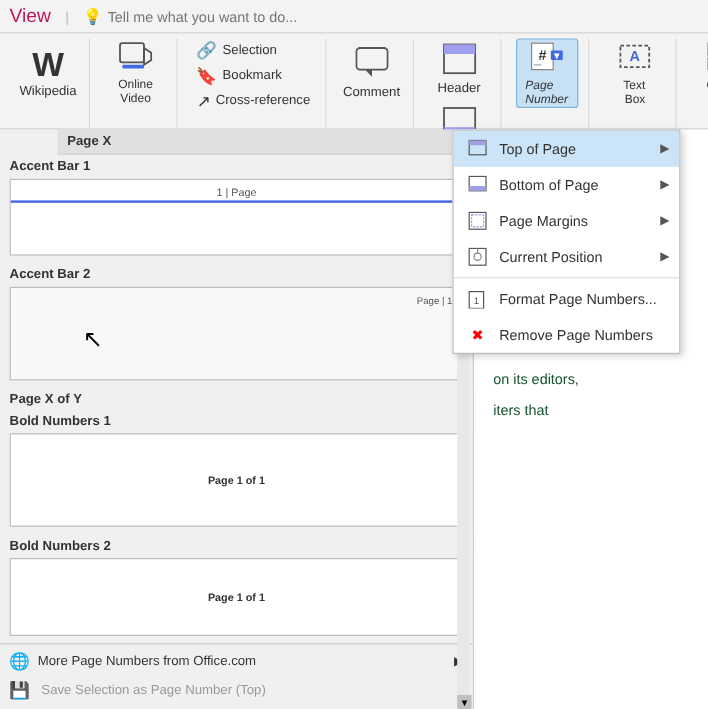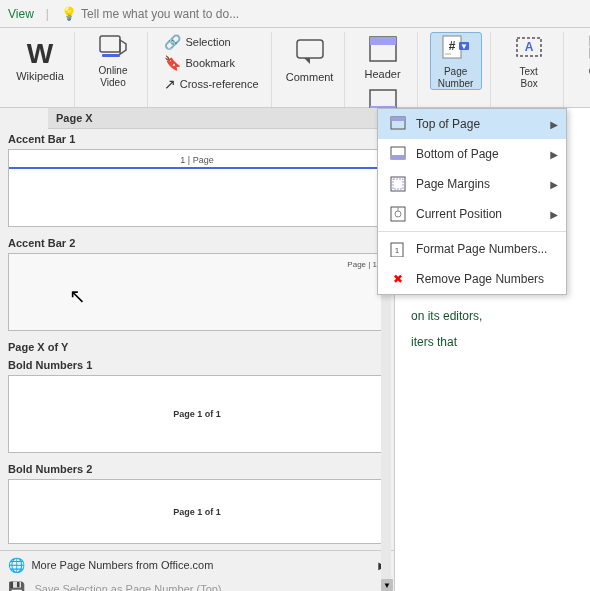--- a/index.html
+++ b/index.html
@@ -9,22 +9,22 @@
     .top-bar {
       display: flex;
       align-items: center;
       background: #f3f3f3;
       border-bottom: 1px solid #ccc;
       height: 28px;
       padding: 0 8px;
       gap: 12px;
     }
     .top-bar-item {
-      font-size: 12px;
-      color: #15803d;
+      font-size: 16px;
+      color: #be185d;
       cursor: pointer;
       display: flex;
       align-items: center;
       gap: 4px;
     }
 
     
     .ribbon {
       background: #f3f3f3;
       border-bottom: 1px solid #ccc;
@@ -306,21 +306,21 @@
     <div class="ribbon-btn-large page-num-btn">
       <div class="ribbon-icon">
         <svg width="30" height="26" viewBox="0 0 30 26">
             <rect x="2" y="2" width="18" height="22" fill="white" stroke="#888" stroke-width="1"></rect>
             <text x="11" y="16" text-anchor="middle" font-size="12" font-weight="bold" fill="#333">#</text>
             <path d="M 4 20 L 10 20" stroke="#aaa" stroke-width="1"></path>
             <rect x="18" y="8" width="10" height="8" fill="#4169e1" rx="1"></rect>
             <text x="23" y="15" text-anchor="middle" font-size="8" fill="white">▼</text>
           </svg>
       </div>
-      <div style="font-size:10px;text-align:center;line-height:1.2;">Page<br>Number</div>
+      <div style="font-size:10px;text-align:left;line-height:1.2;font-style:italic;">Page<br>Number</div>
     </div>
   </div>
 
   <div class="ribbon-group">
     <div class="ribbon-btn-large">
       <div class="ribbon-icon">
         <svg width="28" height="26" viewBox="0 0 28 26">
             <rect x="2" y="4" width="24" height="18" fill="none" stroke="#555" stroke-width="1.5" stroke-dasharray="3,2"></rect>
             <text x="14" y="17" text-anchor="middle" font-size="12" fill="#4169e1" font-weight="bold">A</text>
           </svg>
@@ -353,21 +353,21 @@
       <div class="scroll-arrow" style="margin-top:0;">▲</div>
       <div style="flex:1;background:#e8e8e8;width:10px;position:relative;">
         <div style="width:8px;height:40px;background:#aaa;margin:4px auto;border-radius:3px;cursor:pointer;"></div>
       </div>
       <div class="scroll-arrow">▼</div>
     </div>
 
     <div class="panel-header">Page X</div>
 
     <div class="section-label">Accent Bar 1</div>
-    <div class="page-preview" style="height:78px;">
+    <div class="page-preview" style="height:64px;">
       <div style="position:absolute;top:5px;left:0;right:0;text-align:center;font-size:9px;color:#555;border-bottom:2px solid #4169e1;padding-bottom:2px;">
         <span>1 | Page</span>
       </div>
     </div>
 
     <div class="section-label">Accent Bar 2</div>
     <div class="page-preview" style="height:78px;background:#f8f8f8;">
       <div style="position:absolute;top:6px;right:8px;font-size:8px;color:#555;">Page | 1</div>
       <div style="position:absolute;cursor:default;font-size:20px;left:60px;top:30px;">↖</div>
     </div>

